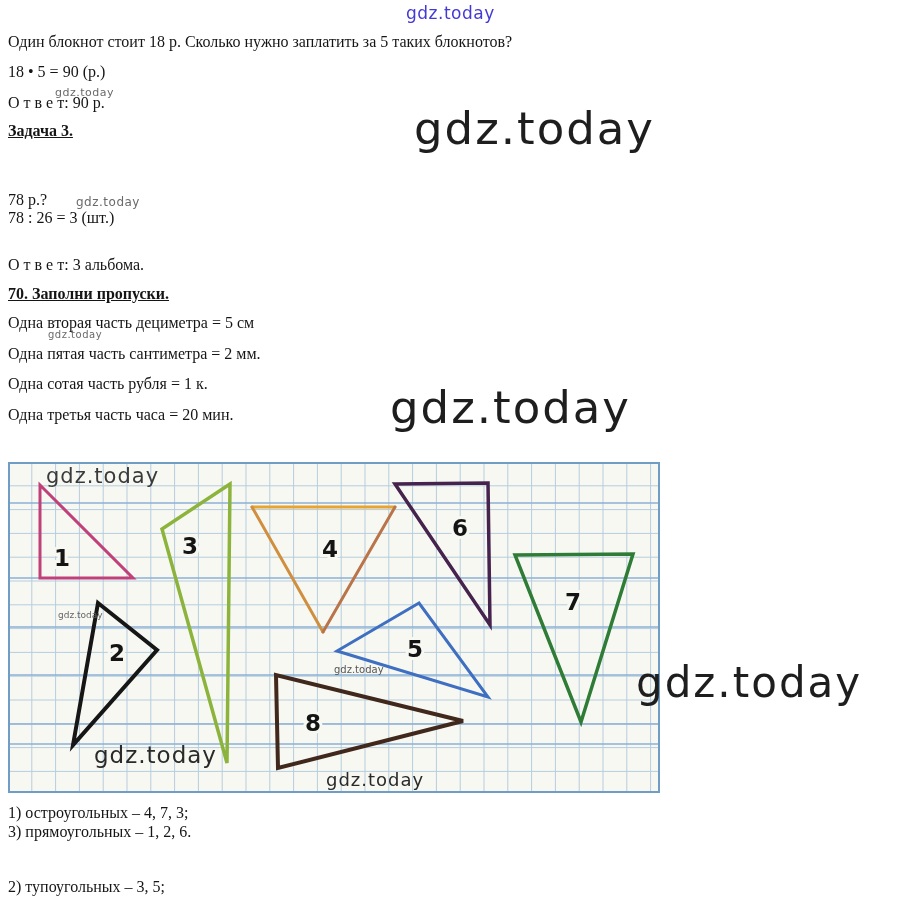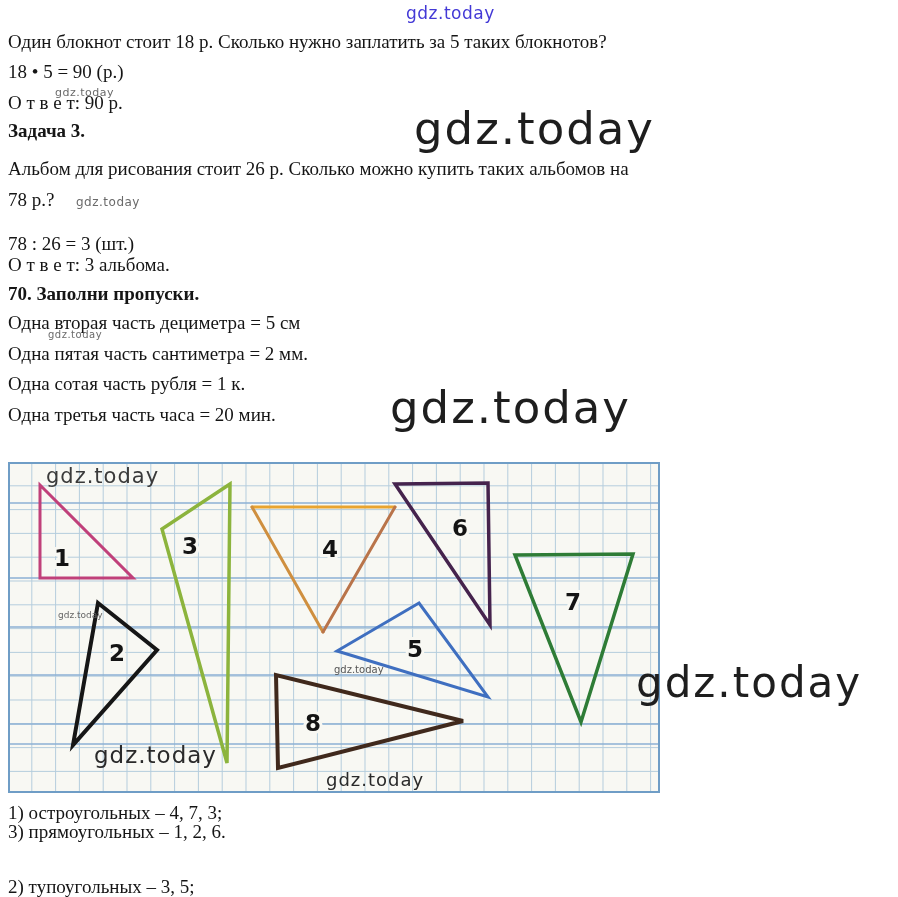--- a/index.html
+++ b/index.html
@@ -1,24 +1,24 @@
 <!DOCTYPE html>
 <html><head>
 <meta charset="utf-8">
 <style>
   html,body{margin:0;padding:0;background:#ffffff;}
   .page{
     position:relative;width:898px;height:897px;background:#ffffff;overflow:hidden;
     font-family:"Liberation Serif",serif;color:#151515;
   }
   .line{
-    position:absolute;left:8px;font-size:19px;line-height:24px;white-space:nowrap;
+    position:absolute;left:8px;font-size:16px;line-height:24px;white-space:nowrap;
     color:#151515;
   }
-  .bold{font-weight:bold;}
+  .bold{font-weight:bold;text-decoration:underline;}
   .wm{
     position:absolute;font-family:"DejaVu Sans",sans-serif;white-space:nowrap;
     color:#2a2a2a;letter-spacing:1px;
   }
   .wm-top{font-size:17px;color:#4339d6;letter-spacing:0.5px;}
   .wm-big{font-size:45px;color:#1e1e1e;letter-spacing:2px;}
   .wm-small{font-size:11px;color:#6a6a6a;letter-spacing:0.5px;}
   .figure{
     position:absolute;left:8px;top:462px;width:652px;height:331px;
   }
@@ -38,24 +38,23 @@
   <span class="wm wm-top" style="left:406px;top:3px">gdz.today</span>
 
   <div class="line" style="top:30px">Один блокнот стоит 18 р. Сколько нужно заплатить за 5 таких блокнотов?</div>
   <div class="line" style="top:60px">18 • 5 = 90 (р.)</div>
   <span class="wm wm-small" style="left:55px;top:86px">gdz.today</span>
   <div class="line" style="top:91px">О т в е т: 90 р.</div>
 
   <div class="line bold" style="top:119px">Задача 3.</div>
   <span class="wm wm-big" style="left:414px;top:102px">gdz.today</span>
 
-  <div class="line" style="top:157px">Альбом для рисования стоит 26 р. Сколько можно купить таких альбомов на</div>
   <div class="line" style="top:188px">78 р.?</div>
   <span class="wm wm-small" style="left:76px;top:195px;font-size:12px">gdz.today</span>
-  <div class="line" style="top:232px">78 : 26 = 3 (шт.)</div>
+  <div class="line" style="top:206px">78 : 26 = 3 (шт.)</div>
   <div class="line" style="top:253px">О т в е т: 3 альбома.</div>
 
   <div class="line bold" style="top:282px">70. Заполни пропуски.</div>
   <div class="line" style="top:311px">Одна вторая часть дециметра = 5 см</div>
   <span class="wm wm-small" style="left:48px;top:329px;font-size:10px">gdz.today</span>
   <div class="line" style="top:342px">Одна пятая часть сантиметра = 2 мм.</div>
   <div class="line" style="top:372px">Одна сотая часть рубля = 1 к.</div>
   <div class="line" style="top:403px">Одна третья часть часа = 20 мин.</div>
   <span class="wm wm-big" style="left:390px;top:381px">gdz.today</span>
 

